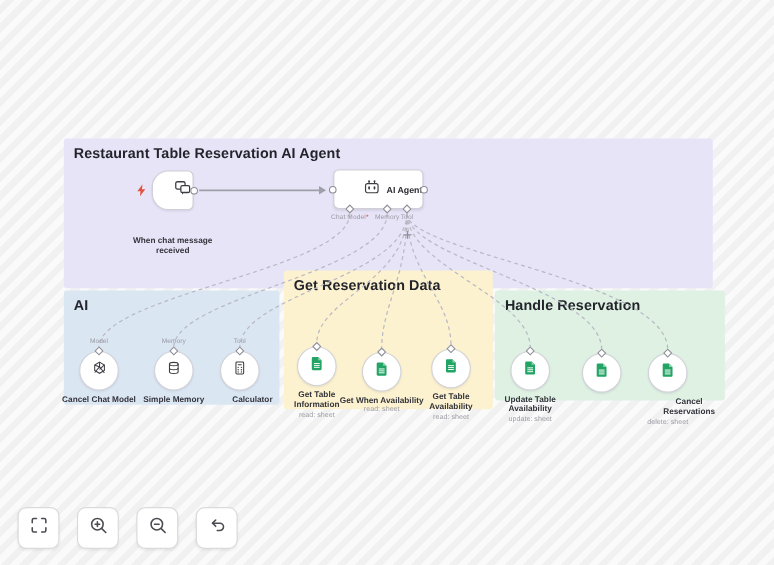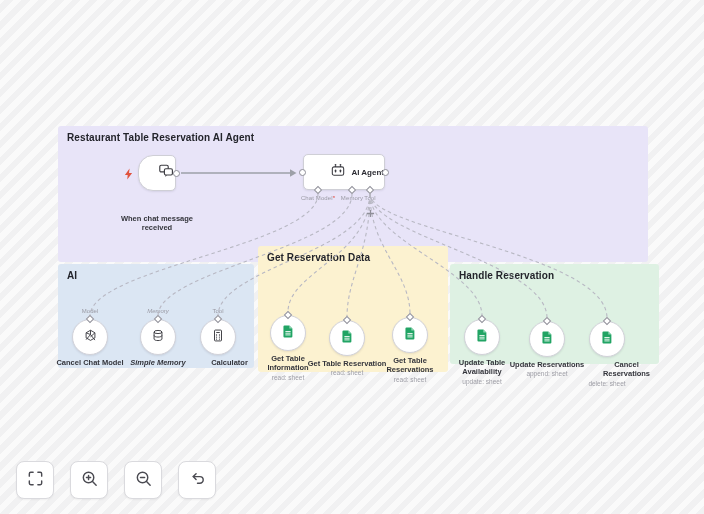--- a/index.html
+++ b/index.html
@@ -3,21 +3,21 @@
 <meta charset="utf-8">
 <style>
   * { margin:0; padding:0; box-sizing:border-box; }
   html,body { font-family:"Liberation Sans", sans-serif; }
   .canvas {
     position:relative; width:704px; height:514px; overflow:hidden;
     background:repeating-linear-gradient(-45deg,#f1f1f2 0 6px,#fafafa 6px 12px);
   }
   
   .group { position:absolute; border-radius:3px; z-index:0; }
-  .group-title { font-size:10px; font-weight:700; color:#23242b; padding:6px 9px; letter-spacing:.1px; }
+  .group-title { font-size:13px; font-weight:700; color:#23242b; padding:6px 9px; letter-spacing:.1px; }
   .g-main  { left:58px;  top:126px; width:590px; height:136px; background:#e8e4f8; }
   .g-ai    { left:58px;  top:264px; width:196px; height:104px; background:#dbe6f3; }
   .g-get   { left:258px; top:246px; width:190px; height:126px; background:#fcf2d0; }
   .g-handle{ left:450px; top:264px; width:209px; height:100px; background:#def1e3; }
   
   svg.links { position:absolute; left:0; top:0; z-index:1; pointer-events:none; }
   
   .node { position:absolute; z-index:2; }
   .node-box {
     background:#fff; border:1px solid #cfcfd6; box-shadow:0 1px 2px rgba(50,50,70,.10);
@@ -175,21 +175,21 @@
           <path d="M8 2.4 l4.7 2.7 v5.4 L8 13.2 3.3 10.5 v-5.4 Z"></path>
           <path d="M8 2.4 V7 l4.7 5.9 M3.3 5.1 L8 7 l-4.7 5.4 M12.7 5.1 L8 9.4"></path>
         </svg>
       </span>
     </div>
     <div class="sublabel">
       <span class="lw" style="max-width:95px;">Cancel Chat Model</span>
     </div>
   </div>
 
-  <div class="subnode" style="left:108px; top:319px;font-style:italic;">
+  <div class="subnode" style="left:108px; top:319px;">
     <div class="sub-port-tag">Memory</div>
     <div class="circle">
       <div class="diamond"></div>
       <span>
         <svg width="14" height="15" viewBox="0 0 16 16" fill="none" stroke="#3c3c42" stroke-width="1.1">
           <ellipse cx="8" cy="4" rx="4.5" ry="1.8"></ellipse>
           <path d="M3.5 4 v8 c0 1 2 1.8 4.5 1.8 s4.5-.8 4.5-1.8 V4"></path>
           <path d="M3.5 8 c0 1 2 1.8 4.5 1.8 S12.5 9 12.5 8"></path>
         </svg>
       </span>
@@ -253,42 +253,42 @@
           <path d="M9.5 1.2 l3.5 3.5 h-3.5 Z" fill="#8fd4b2"></path>
           <g fill="#ffffff">
               <rect x="5" y="7.4" width="6" height="1"></rect>
               <rect x="5" y="9.4" width="6" height="1"></rect>
               <rect x="5" y="11.4" width="6" height="1"></rect>
             </g>
         </svg>
       </span>
     </div>
     <div class="sublabel">
-      <span class="lw" style="max-width:100px;">Get Table Reservation</span>
+      <span class="lw" style="max-width:100px;">Get When Availability</span>
       <div class="nsub">read: sheet</div>
     </div>
   </div>
 
   <div class="subnode" style="left:360px; top:317px;">
     <div class="circle">
       <div class="diamond"></div>
       <span>
         <svg width="14" height="15" viewBox="0 0 16 16">
           <path d="M4 1.2 h5.5 l3.5 3.5 v9 a1.2 1.2 0 0 1-1.2 1.2 H4 a1.2 1.2 0 0 1-1.2-1.2 v-11.3 a1.2 1.2 0 0 1 1.2-1.2 Z" fill="#21a464"></path>
           <path d="M9.5 1.2 l3.5 3.5 h-3.5 Z" fill="#8fd4b2"></path>
           <g fill="#ffffff">
               <rect x="5" y="7.4" width="6" height="1"></rect>
               <rect x="5" y="9.4" width="6" height="1"></rect>
               <rect x="5" y="11.4" width="6" height="1"></rect>
             </g>
         </svg>
       </span>
     </div>
     <div class="sublabel">
-      <span class="lw" style="max-width:56px;">Get Table Reservations</span>
+      <span class="lw" style="max-width:56px;">Get Table Availability</span>
       <div class="nsub">read: sheet</div>
     </div>
   </div>
 
   <div class="subnode" style="left:432px; top:319px;">
     <div class="circle">
       <div class="diamond"></div>
       <span>
         <svg width="14" height="15" viewBox="0 0 16 16">
           <path d="M4 1.2 h5.5 l3.5 3.5 v9 a1.2 1.2 0 0 1-1.2 1.2 H4 a1.2 1.2 0 0 1-1.2-1.2 v-11.3 a1.2 1.2 0 0 1 1.2-1.2 Z" fill="#21a464"></path>
@@ -314,24 +314,20 @@
         <svg width="14" height="15" viewBox="0 0 16 16">
           <path d="M4 1.2 h5.5 l3.5 3.5 v9 a1.2 1.2 0 0 1-1.2 1.2 H4 a1.2 1.2 0 0 1-1.2-1.2 v-11.3 a1.2 1.2 0 0 1 1.2-1.2 Z" fill="#21a464"></path>
           <path d="M9.5 1.2 l3.5 3.5 h-3.5 Z" fill="#8fd4b2"></path>
           <g fill="#ffffff">
               <rect x="5" y="7.4" width="6" height="1"></rect>
               <rect x="5" y="9.4" width="6" height="1"></rect>
               <rect x="5" y="11.4" width="6" height="1"></rect>
             </g>
         </svg>
       </span>
-    </div>
-    <div class="sublabel">
-      <span class="lw" style="max-width:100px;">Update Reservations</span>
-      <div class="nsub">append: sheet</div>
     </div>
   </div>
 
   <div class="subnode" style="left:557px; top:321px;">
     <div class="circle">
       <div class="diamond"></div>
       <span>
         <svg width="14" height="15" viewBox="0 0 16 16">
           <path d="M4 1.2 h5.5 l3.5 3.5 v9 a1.2 1.2 0 0 1-1.2 1.2 H4 a1.2 1.2 0 0 1-1.2-1.2 v-11.3 a1.2 1.2 0 0 1 1.2-1.2 Z" fill="#21a464"></path>
           <path d="M9.5 1.2 l3.5 3.5 h-3.5 Z" fill="#8fd4b2"></path>

